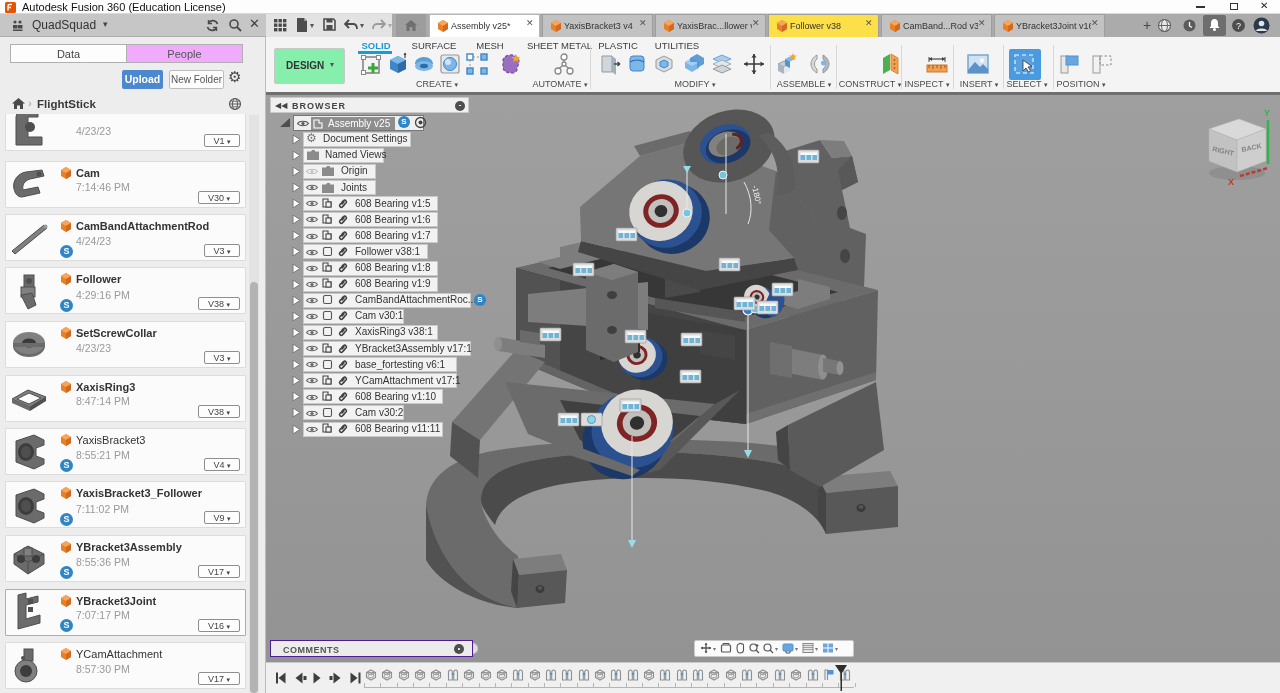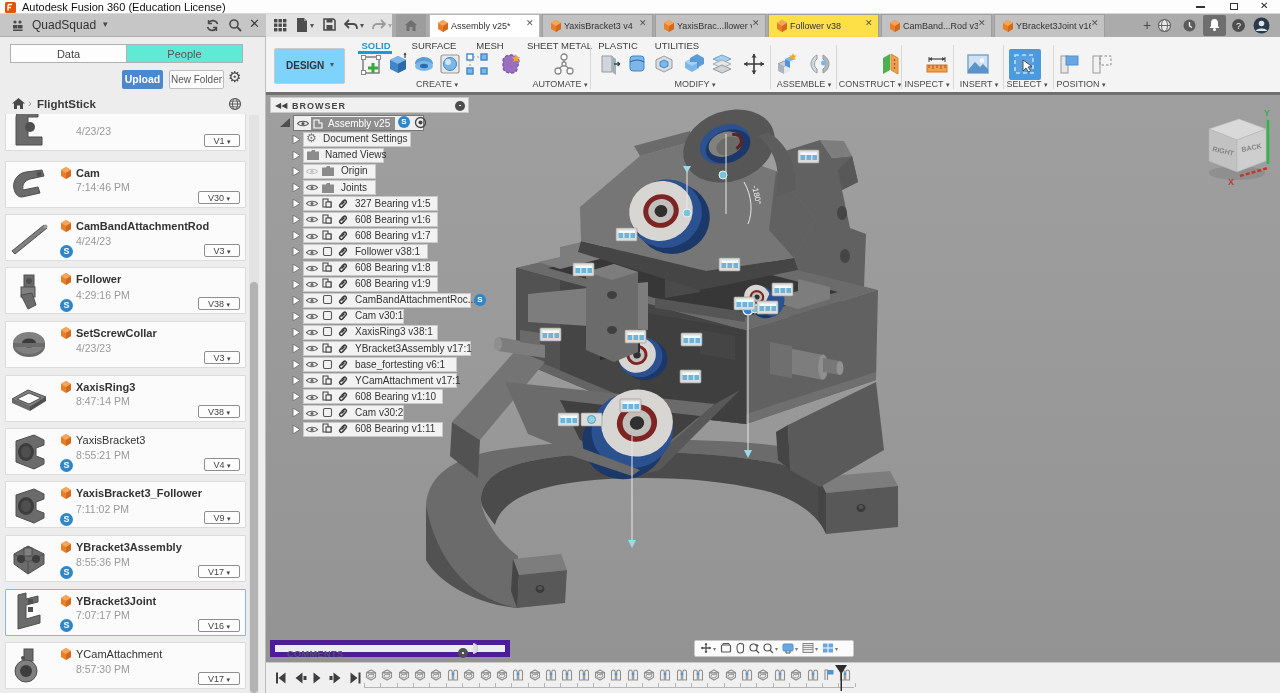--- a/index.html
+++ b/index.html
@@ -152,21 +152,21 @@
       <text x="7.5" y="11" font-size="9" fill="#fff" text-anchor="middle" font-family="Liberation Sans">?</text>
  </svg>
  <svg class="abs" style="left:987px;top:3px" width="17" height="17" viewBox="0 0 17 17">
    <circle cx="8.5" cy="8.5" r="8" fill="#2b3a4a"></circle>
       <circle cx="8.5" cy="6.5" r="2.8" fill="#dde4ea"></circle>
       <path d="M3 14 C3 10.5 14 10.5 14 14 L3 14 Z" fill="#dde4ea"></path>
  </svg>
 </div>
 
 <div class="abs" style="left:266px;top:37px;width:1014px;height:58px;background:#f4f4f4;border-bottom:3px solid #6f6f6f">
-    <div class="abs" style="left:8px;top:11px;width:71px;height:36px;background:#7dd3fc;border:1px solid #c9c9c9;border-radius:2px">
+    <div class="abs" style="left:8px;top:11px;width:71px;height:36px;background:#86efac;border:1px solid #c9c9c9;border-radius:2px">
       <div class="abs" style="left:11px;top:11px;font-size:10px;color:#333;font-weight:bold">DESIGN</div>
       <div class="abs" style="left:55px;top:11px;font-size:8px;color:#555">▾</div>
     </div>
     <div class="abs" style="left:70px;top:3px;width:80px;text-align:center;font-size:9.5px;color:#1a9bd7;font-weight:bold">SOLID</div>
     <div class="abs" style="left:128px;top:3px;width:80px;text-align:center;font-size:9.5px;color:#3c3c3c;font-weight:normal">SURFACE</div>
     <div class="abs" style="left:184px;top:3px;width:80px;text-align:center;font-size:9.5px;color:#3c3c3c;font-weight:normal">MESH</div>
     <div class="abs" style="left:246px;top:3px;width:80px;text-align:right;font-size:9.5px;color:#3c3c3c;font-weight:normal">SHEET METAL</div>
     <div class="abs" style="left:312px;top:3px;width:80px;text-align:center;font-size:9.5px;color:#3c3c3c;font-weight:normal">PLASTIC</div>
     <div class="abs" style="left:371px;top:3px;width:80px;text-align:center;font-size:9.5px;color:#3c3c3c;font-weight:normal">UTILITIES</div>
     <div class="abs" style="left:92px;top:14px;width:34px;height:2.5px;background:#1a9bd7"></div>
@@ -455,21 +455,21 @@
     <svg class="abs" style="left:60px;top:611px" width="12" height="12" viewBox="0 0 12 12">
       <polygon points="6,0 11,3 11,9 6,12 1,9 1,3" fill="#e88027"></polygon>
       <polygon points="6,0 11,3 6,6 1,3" fill="#f6a55c"></polygon>
       <polygon points="6,6 11,3 11,9 6,12" fill="#d2691e"></polygon>
     </svg>
     <div class="abs" style="left:76px;top:611px;font-size:11px;font-weight:normal;color:#333;white-space:nowrap">YCamAttachment</div>
     <div class="abs" style="left:76px;top:626px;font-size:10.5px;color:#999">8:57:30 PM</div>
     <div class="abs" style="left:198px;top:635px;width:42px;height:13px;background:#fdfdfd;border:1px solid #8e8e8e;border-radius:2px;font-size:9px;color:#444;text-align:center;line-height:12px">V17 <span style="font-size:7px">▾</span></div>
     <div class="abs" style="left:0;top:0;width:266px;height:77px;background:#ededed"></div>
     <div class="abs" style="left:10px;top:7px;width:117px;height:19px;background:#fdfdfd;border:1px solid #b0b0b0;text-align:center;font-size:11px;color:#444;line-height:18px">Data</div>
-    <div class="abs" style="left:127px;top:7px;width:116px;height:19px;background:#5eead4;border:1px solid #b0b0b0;border-left:none;text-align:center;font-size:11px;color:#555;line-height:18px">People</div>
+    <div class="abs" style="left:127px;top:7px;width:116px;height:19px;background:#f0abfc;border:1px solid #b0b0b0;border-left:none;text-align:center;font-size:11px;color:#555;line-height:18px">People</div>
     <div class="abs" style="left:122px;top:33px;width:41px;height:19px;background:#4d87cd;border-radius:2px;text-align:center;font-size:10.5px;font-weight:bold;color:#fff;line-height:19px;white-space:nowrap;overflow:hidden">Upload</div>
     <div class="abs" style="left:169px;top:33px;width:55px;height:19px;background:#fdfdfd;border:1px solid #bdbdbd;border-radius:2px;text-align:center;font-size:10px;color:#555;line-height:18px;white-space:nowrap;overflow:hidden">New Folder</div>
     <div class="abs" style="left:228px;top:31px;font-size:15px;color:#4a4a4a">⚙</div>
     <svg class="abs" style="left:12px;top:61px" width="13" height="12" viewBox="0 0 13 12">
       <path d="M6.5 0 L13 5.5 L11 5.5 L11 11 L8 11 L8 7.5 L5 7.5 L5 11 L2 11 L2 5.5 L0 5.5 Z" fill="#4a4a4a"></path>
     </svg>
     <div class="abs" style="left:28px;top:60px;font-size:11px;color:#999">›</div>
     <div class="abs" style="left:37px;top:61px;font-size:11.5px;font-weight:bold;color:#3a3a3a">FlightStick</div>
     <svg class="abs" style="left:228px;top:60px" width="14" height="14" viewBox="0 0 14 14">
       <circle cx="7" cy="7" r="5.5" fill="none" stroke="#5a5a5a" stroke-width="1.2"></circle>
@@ -789,21 +789,21 @@
       <path d="M1 1 L6 1 L6 4 L9 4 L9 9 L1 9 Z" fill="none" stroke="#444" stroke-width="1.1"></path>
       <path d="M4 4 L9 4 L9 9 L4 9 Z" fill="#f2f2f2" stroke="#444" stroke-width="1.1"></path>
     </svg>
     <svg class="abs" style="left:71px;top:102.6px" width="12" height="12" viewBox="0 0 12 12">
       <g stroke="#3a3a3a" stroke-width="1.5" fill="none">
         <path d="M5 7 L3 9 A1.7 1.7 0 0 0 5.4 11.4 L7.4 9.4" transform="translate(0,-2.5)"></path>
         <path d="M7 4.5 L9 2.5 A1.7 1.7 0 0 0 6.6 0.1 L4.6 2.1" transform="translate(0,2.5)"></path>
         <path d="M4.5 6.5 L7.5 3.5"></path>
       </g>
     </svg>
-    <div class="abs" style="left:89px;top:102.6px;font-size:10px;color:#333;white-space:nowrap">327 Bearing v1:5</div>
+    <div class="abs" style="left:89px;top:102.6px;font-size:10px;color:#333;white-space:nowrap">608 Bearing v1:5</div>
     <svg class="abs" style="left:26px;top:120.2px" width="8" height="9" viewBox="0 0 8 9">
       <polygon points="1,0 8,4.5 1,9" fill="#fdfdfd" stroke="#777" stroke-width="1"></polygon>
     </svg>
     <div class="abs" style="left:37px;top:117.2px;width:135px;height:15px;background:#f2f2f2;border:1px solid #c9c9c9"></div>
     <svg class="abs" style="left:40px;top:120.4px" width="12" height="9" viewBox="0 0 12 9">
       <path d="M0.5 4.5 C2.5 1.5 9.5 1.5 11.5 4.5 C9.5 7.5 2.5 7.5 0.5 4.5 Z" fill="none" stroke="#666" stroke-width="1.1"></path>
       <circle cx="6" cy="4.5" r="1.6" fill="#666"></circle>
     </svg>
     <svg class="abs" style="left:56px;top:118.7px" width="11" height="11" viewBox="0 0 11 11">
       <path d="M1 1 L6 1 L6 4 L9 4 L9 9 L1 9 Z" fill="none" stroke="#444" stroke-width="1.1"></path>
@@ -1064,22 +1064,22 @@
       <path d="M1 1 L6 1 L6 4 L9 4 L9 9 L1 9 Z" fill="none" stroke="#444" stroke-width="1.1"></path>
       <path d="M4 4 L9 4 L9 9 L4 9 Z" fill="#f2f2f2" stroke="#444" stroke-width="1.1"></path>
     </svg>
     <svg class="abs" style="left:71px;top:328.0px" width="12" height="12" viewBox="0 0 12 12">
       <g stroke="#3a3a3a" stroke-width="1.5" fill="none">
         <path d="M5 7 L3 9 A1.7 1.7 0 0 0 5.4 11.4 L7.4 9.4" transform="translate(0,-2.5)"></path>
         <path d="M7 4.5 L9 2.5 A1.7 1.7 0 0 0 6.6 0.1 L4.6 2.1" transform="translate(0,2.5)"></path>
         <path d="M4.5 6.5 L7.5 3.5"></path>
       </g>
     </svg>
-    <div class="abs" style="left:89px;top:328.0px;font-size:10px;color:#333;white-space:nowrap">608 Bearing v1:11</div>
-    <div class="abs" style="left:4px;top:545px;width:240px;height:17px;background:#ececec;border:5px solid #4c1d95">
+    <div class="abs" style="left:89px;top:328.0px;font-size:10px;color:#333;white-space:nowrap">608 Bearing v11:11</div>
+    <div class="abs" style="left:4px;top:545px;width:203px;height:17px;background:#ececec;border:1px solid #4c1d95">
       <div class="abs" style="left:12px;top:3.5px;font-size:9px;font-weight:bold;color:#555;letter-spacing:0.5px">COMMENTS</div>
       <div class="abs" style="left:183px;top:3px;width:10px;height:10px;border-radius:50%;background:#4e4e4e;color:#fff;font-size:7px;font-weight:bold;text-align:center;line-height:10px">•</div>
     </div>
     <div class="abs" style="left:207px;top:548px;width:5px;height:11px;background:#dedede;border:1px solid #c6c6c6;border-left:none;border-radius:0 5px 5px 0"></div>
     <div class="abs" style="left:428px;top:545px;width:160px;height:17px;background:#fbfbfb;border:1px solid #c9c9c9;border-radius:2px"></div>
     <svg class="abs" style="left:434px;top:547px" width="12" height="12" viewBox="0 0 12 12">
       <path d="M6 1 L6 11 M1 6 L11 6" stroke="#555" stroke-width="1.3"></path>
       <path d="M6 1 L4.5 3 L7.5 3 Z M6 11 L4.5 9 L7.5 9 Z M1 6 L3 4.5 L3 7.5 Z M11 6 L9 4.5 L9 7.5 Z" fill="#555"></path>
     </svg>
     <div class="abs" style="left:447px;top:550px;font-size:6px;color:#777">▾</div>

